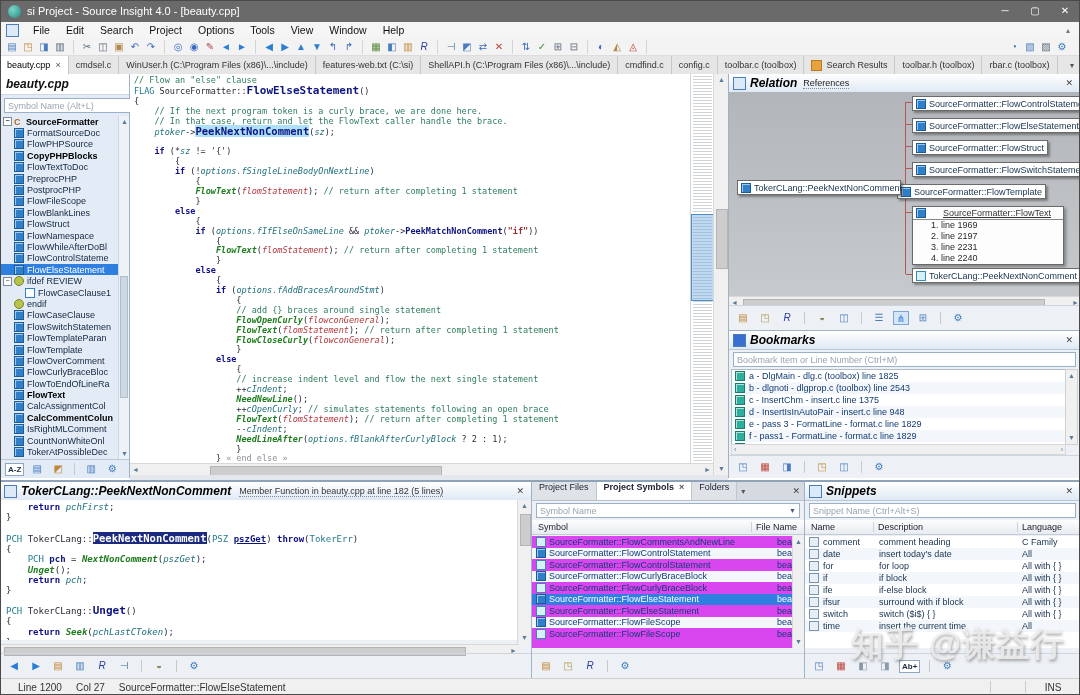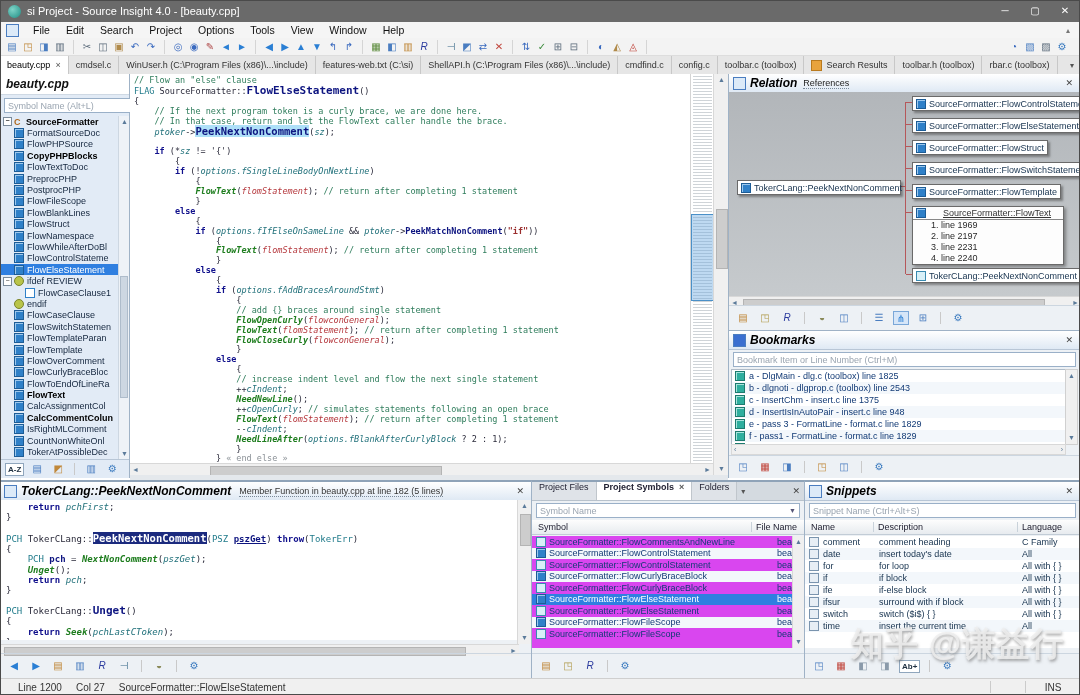--- a/index.html
+++ b/index.html
@@ -568,21 +568,21 @@
       <div class="rel-node" style="left: 183px; top: 48px;">
         <div class="rel-ic ic-m"></div>
         <div class="rel-label">SourceFormatter::FlowStruct</div>
       </div>
       <div class="rel-line" style="left: 177px; top: 76px; width: 6px; height: 1px;"></div>
       <div class="rel-node" style="left: 183px; top: 70px;">
         <div class="rel-ic ic-m"></div>
         <div class="rel-label">SourceFormatter::FlowSwitchStatement</div>
       </div>
       <div class="rel-line" style="left: 177px; top: 98px; width: 6px; height: 1px;"></div>
-      <div class="rel-node" style="left: 183px; top: 92px; text-align: right;">
+      <div class="rel-node" style="left: 168px; top: 92px; text-align: right;">
         <div class="rel-ic ic-m"></div>
         <div class="rel-label">SourceFormatter::FlowTemplate</div>
       </div>
       <div class="rel-line" style="left: 177px; top: 120px; width: 6px; height: 1px;"></div>
       <div class="rel-flowbox" style="left: 183px; top: 114px;">
         <div class="rel-fb-head">
           <div class="rel-ic ic-m"></div>
           <div class="rel-label u">SourceFormatter::FlowText</div>
         </div>
         <div class="rel-ref">1. line 1969</div>

